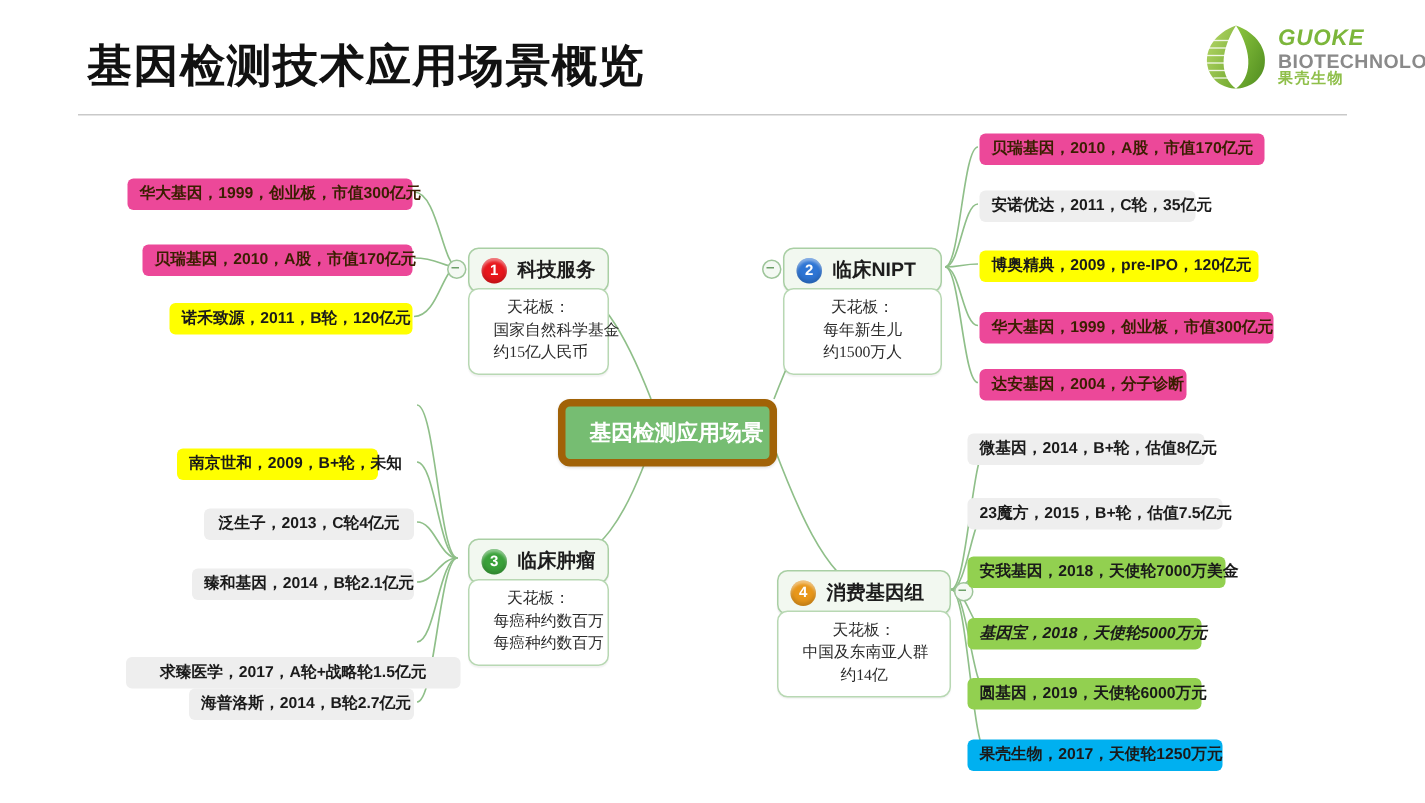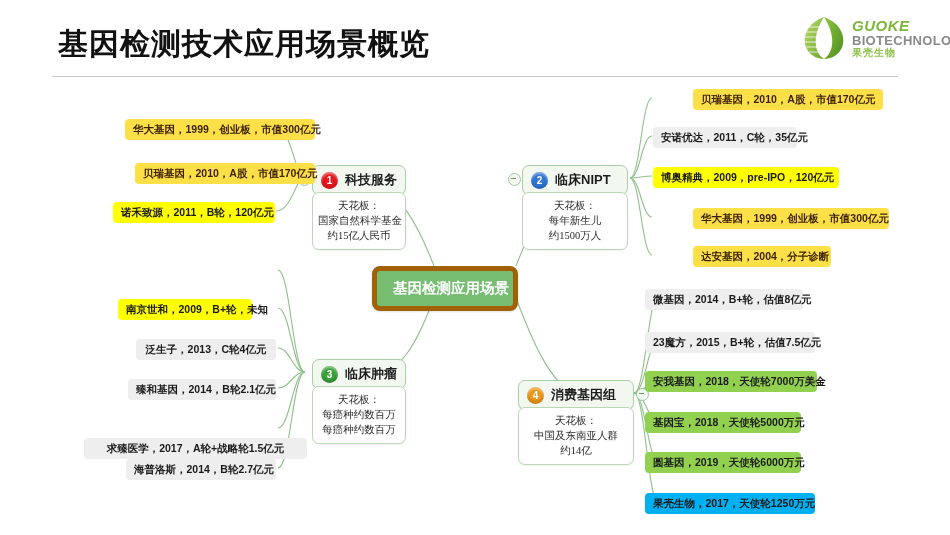--- a/index.html
+++ b/index.html
@@ -140,39 +140,39 @@
     text-align: center;
     flex: 0 0 auto;
     box-shadow: inset 0 -2px 3px rgba(0,0,0,0.18), inset 0 2px 2px rgba(255,255,255,0.45);
   }
 
   
   .note-node {
     background: #ffffff;
     border: 1px solid #b8d8b3;
     border-radius: 7px;
-    padding: 5px 5px;
+    padding: 5px 16px;
     text-align: center;
     font-family: "Liberation Serif", "DejaVu Serif", serif;
     font-size: 10.5px;
     color: #2b2b2b;
     line-height: 1.45;
     box-shadow: 0 1px 1px rgba(0,0,0,0.05);
   }
 
   
   .leaf-node {
     border-radius: 4px;
     padding: 4px 8px;
     font-size: 10.5px;
     font-weight: bold;
     line-height: 1.2;
     text-align: center;
   }
-  .leaf-red    { background: #fde047; color: #3a1f00; margin-left: 40px; }
+  .leaf-red    { background: #ec4899; color: #3a1f00; }
   .leaf-yellow { background: #ffff00; color: #1a1a1a; }
   .leaf-gray   { background: #eeeeee; color: #1a1a1a; }
   .leaf-green  { background: #92d050; color: #1a1a1a; }
   .leaf-cyan   { background: #00b0f0; color: #1a1a1a; }
 
   
   .toggle {
     position: absolute;
     width: 11px;
     height: 11px;
@@ -321,17 +321,17 @@
     <span>消费基因组</span>
   </div>
   <div class="node note-node" style="left:518px; top:327px; width:116px;">
     <div>天花板：</div>
     <div>中国及东南亚人群</div>
     <div>约14亿</div>
   </div>
   <div class="node leaf-node leaf-gray" style="left:645px; top:209px; width:158px;">微基因，2014，B+轮，估值8亿元</div>
   <div class="node leaf-node leaf-gray" style="left:645px; top:252px; width:170px;">23魔方，2015，B+轮，估值7.5亿元</div>
   <div class="node leaf-node leaf-green" style="left:645px; top:291px; width:172px;">安我基因，2018，天使轮7000万美金</div>
-  <div class="node leaf-node leaf-green" style="left:645px; top:332px; width:156px;">基因宝，2018，天使轮5000万元</div>
+  <div class="node leaf-node leaf-green" style="left:645px; top:332px; width:156px;font-style:italic;">基因宝，2018，天使轮5000万元</div>
   <div class="node leaf-node leaf-green" style="left:645px; top:372px; width:156px;">圆基因，2019，天使轮6000万元</div>
   <div class="node leaf-node leaf-cyan" style="left:645px; top:413px; width:170px;">果壳生物，2017，天使轮1250万元</div>
 
 </div>
 
 </body></html>

